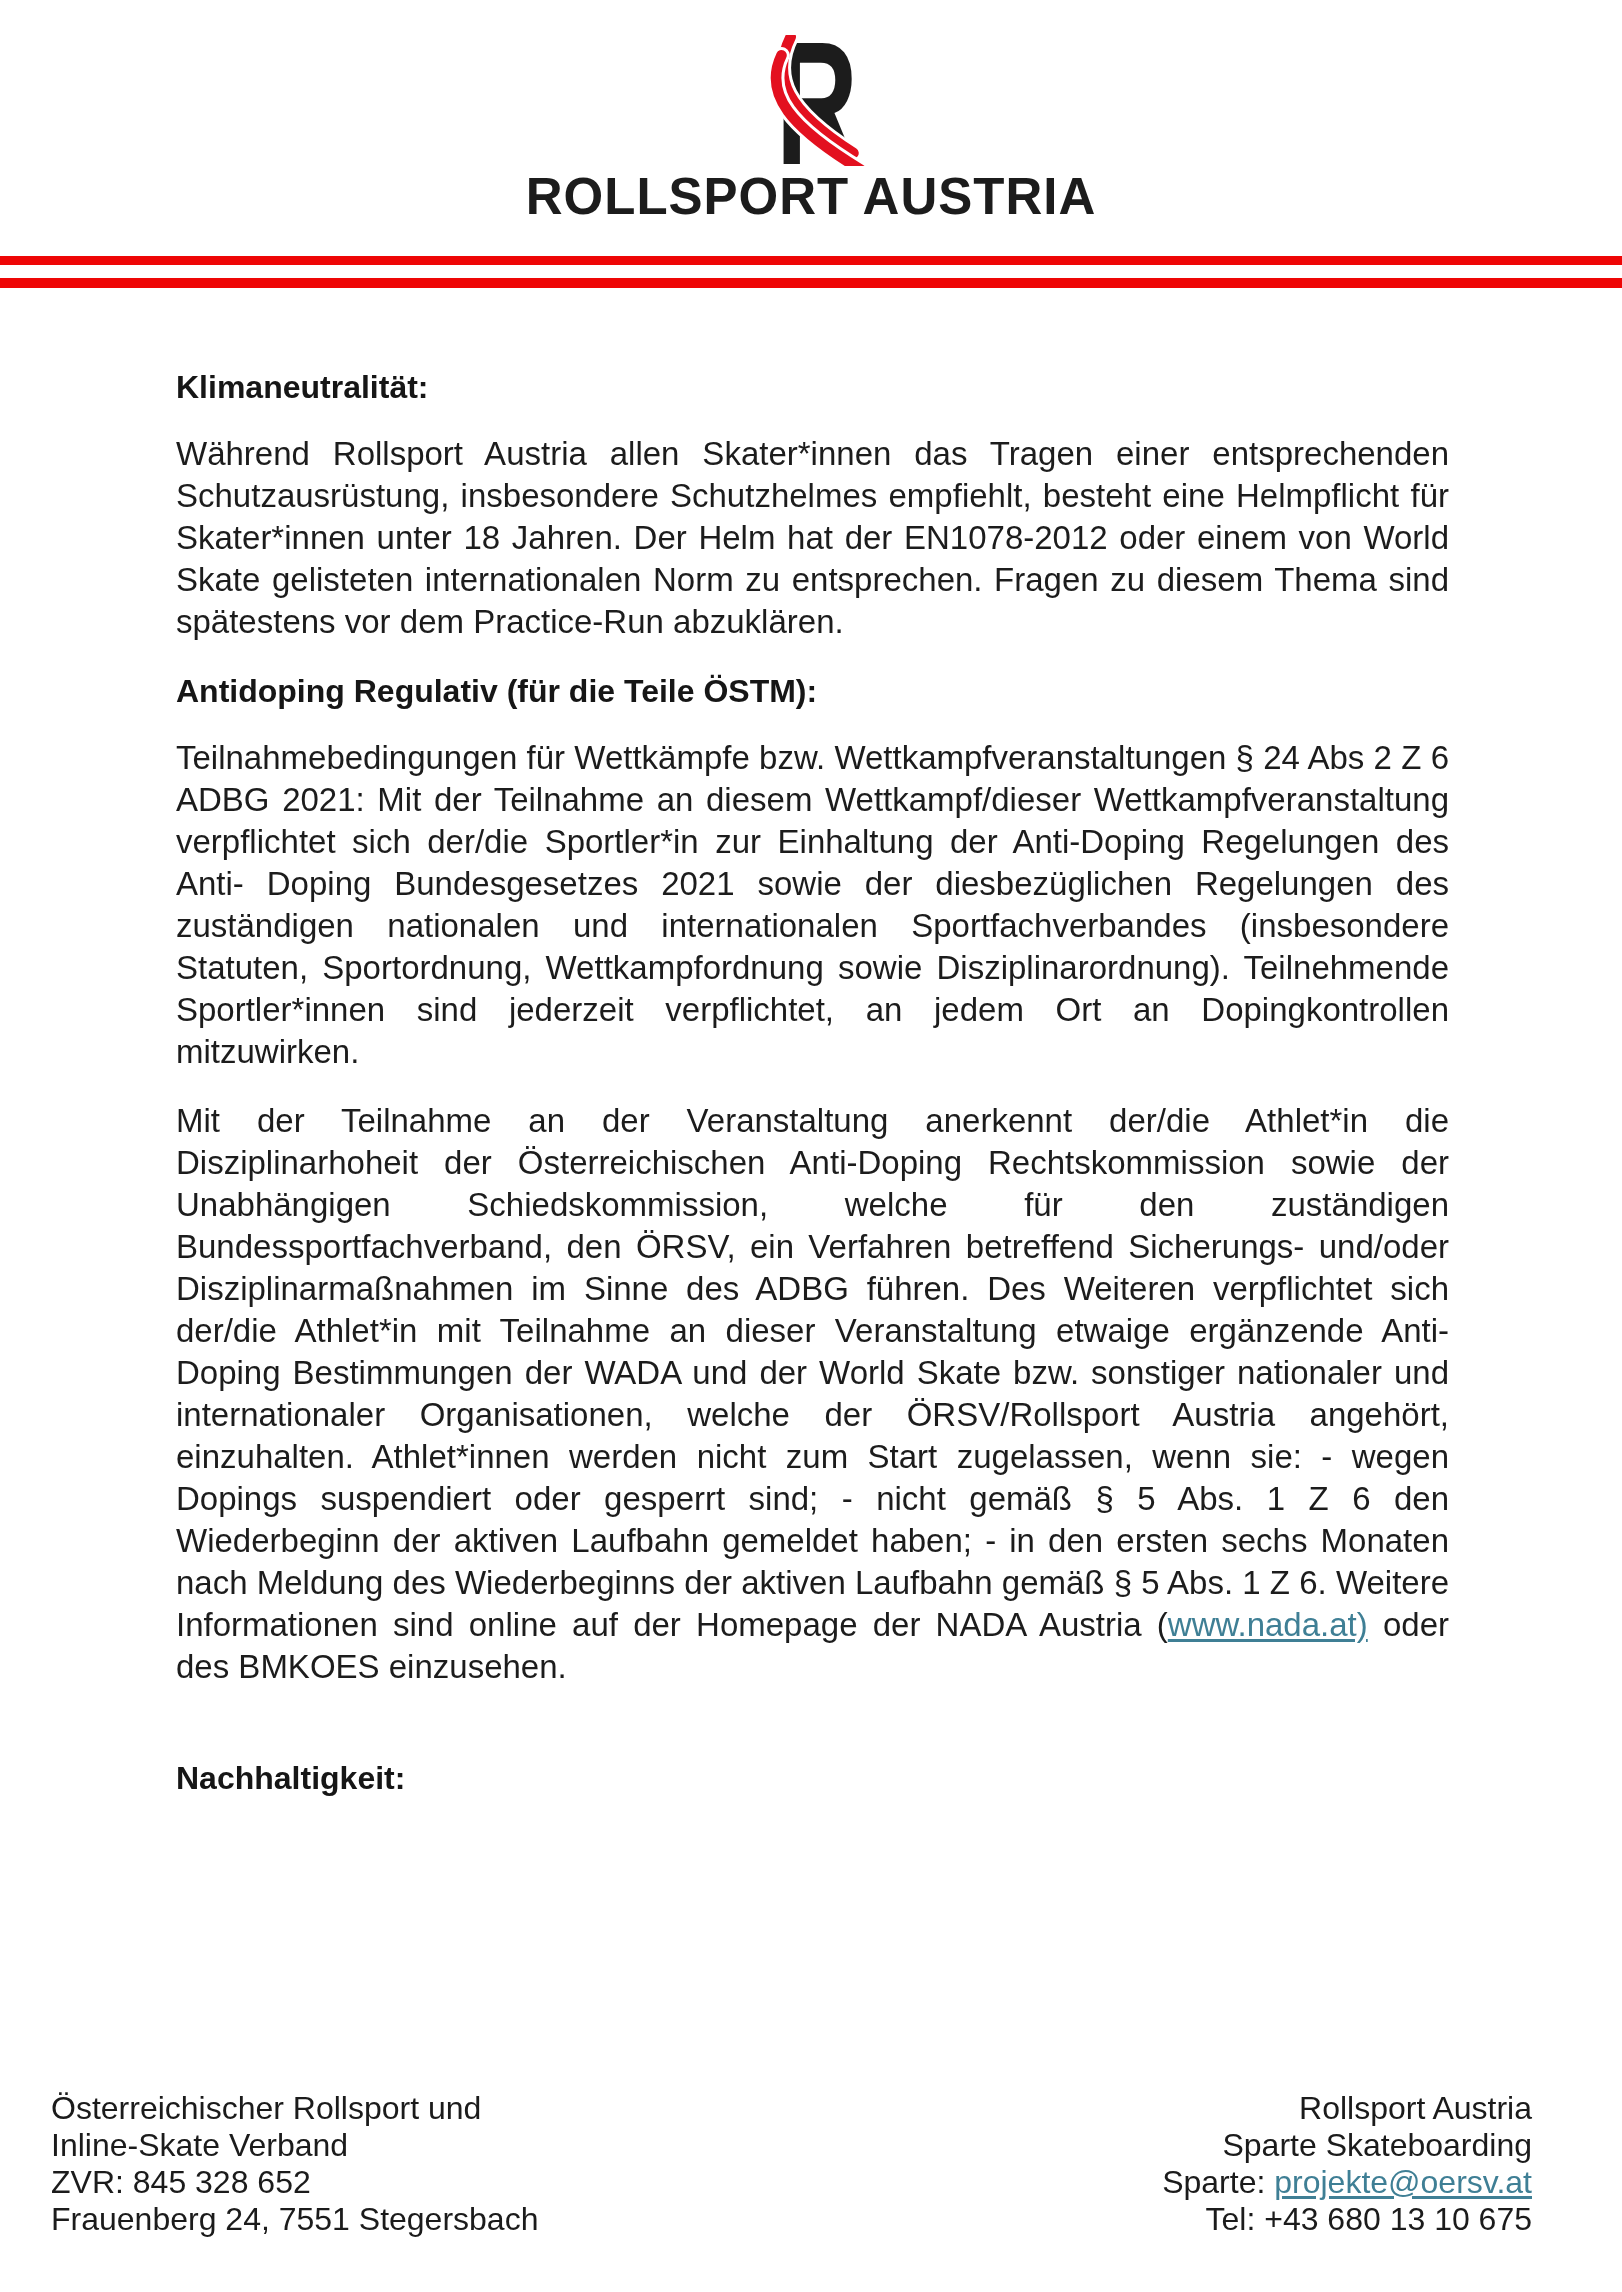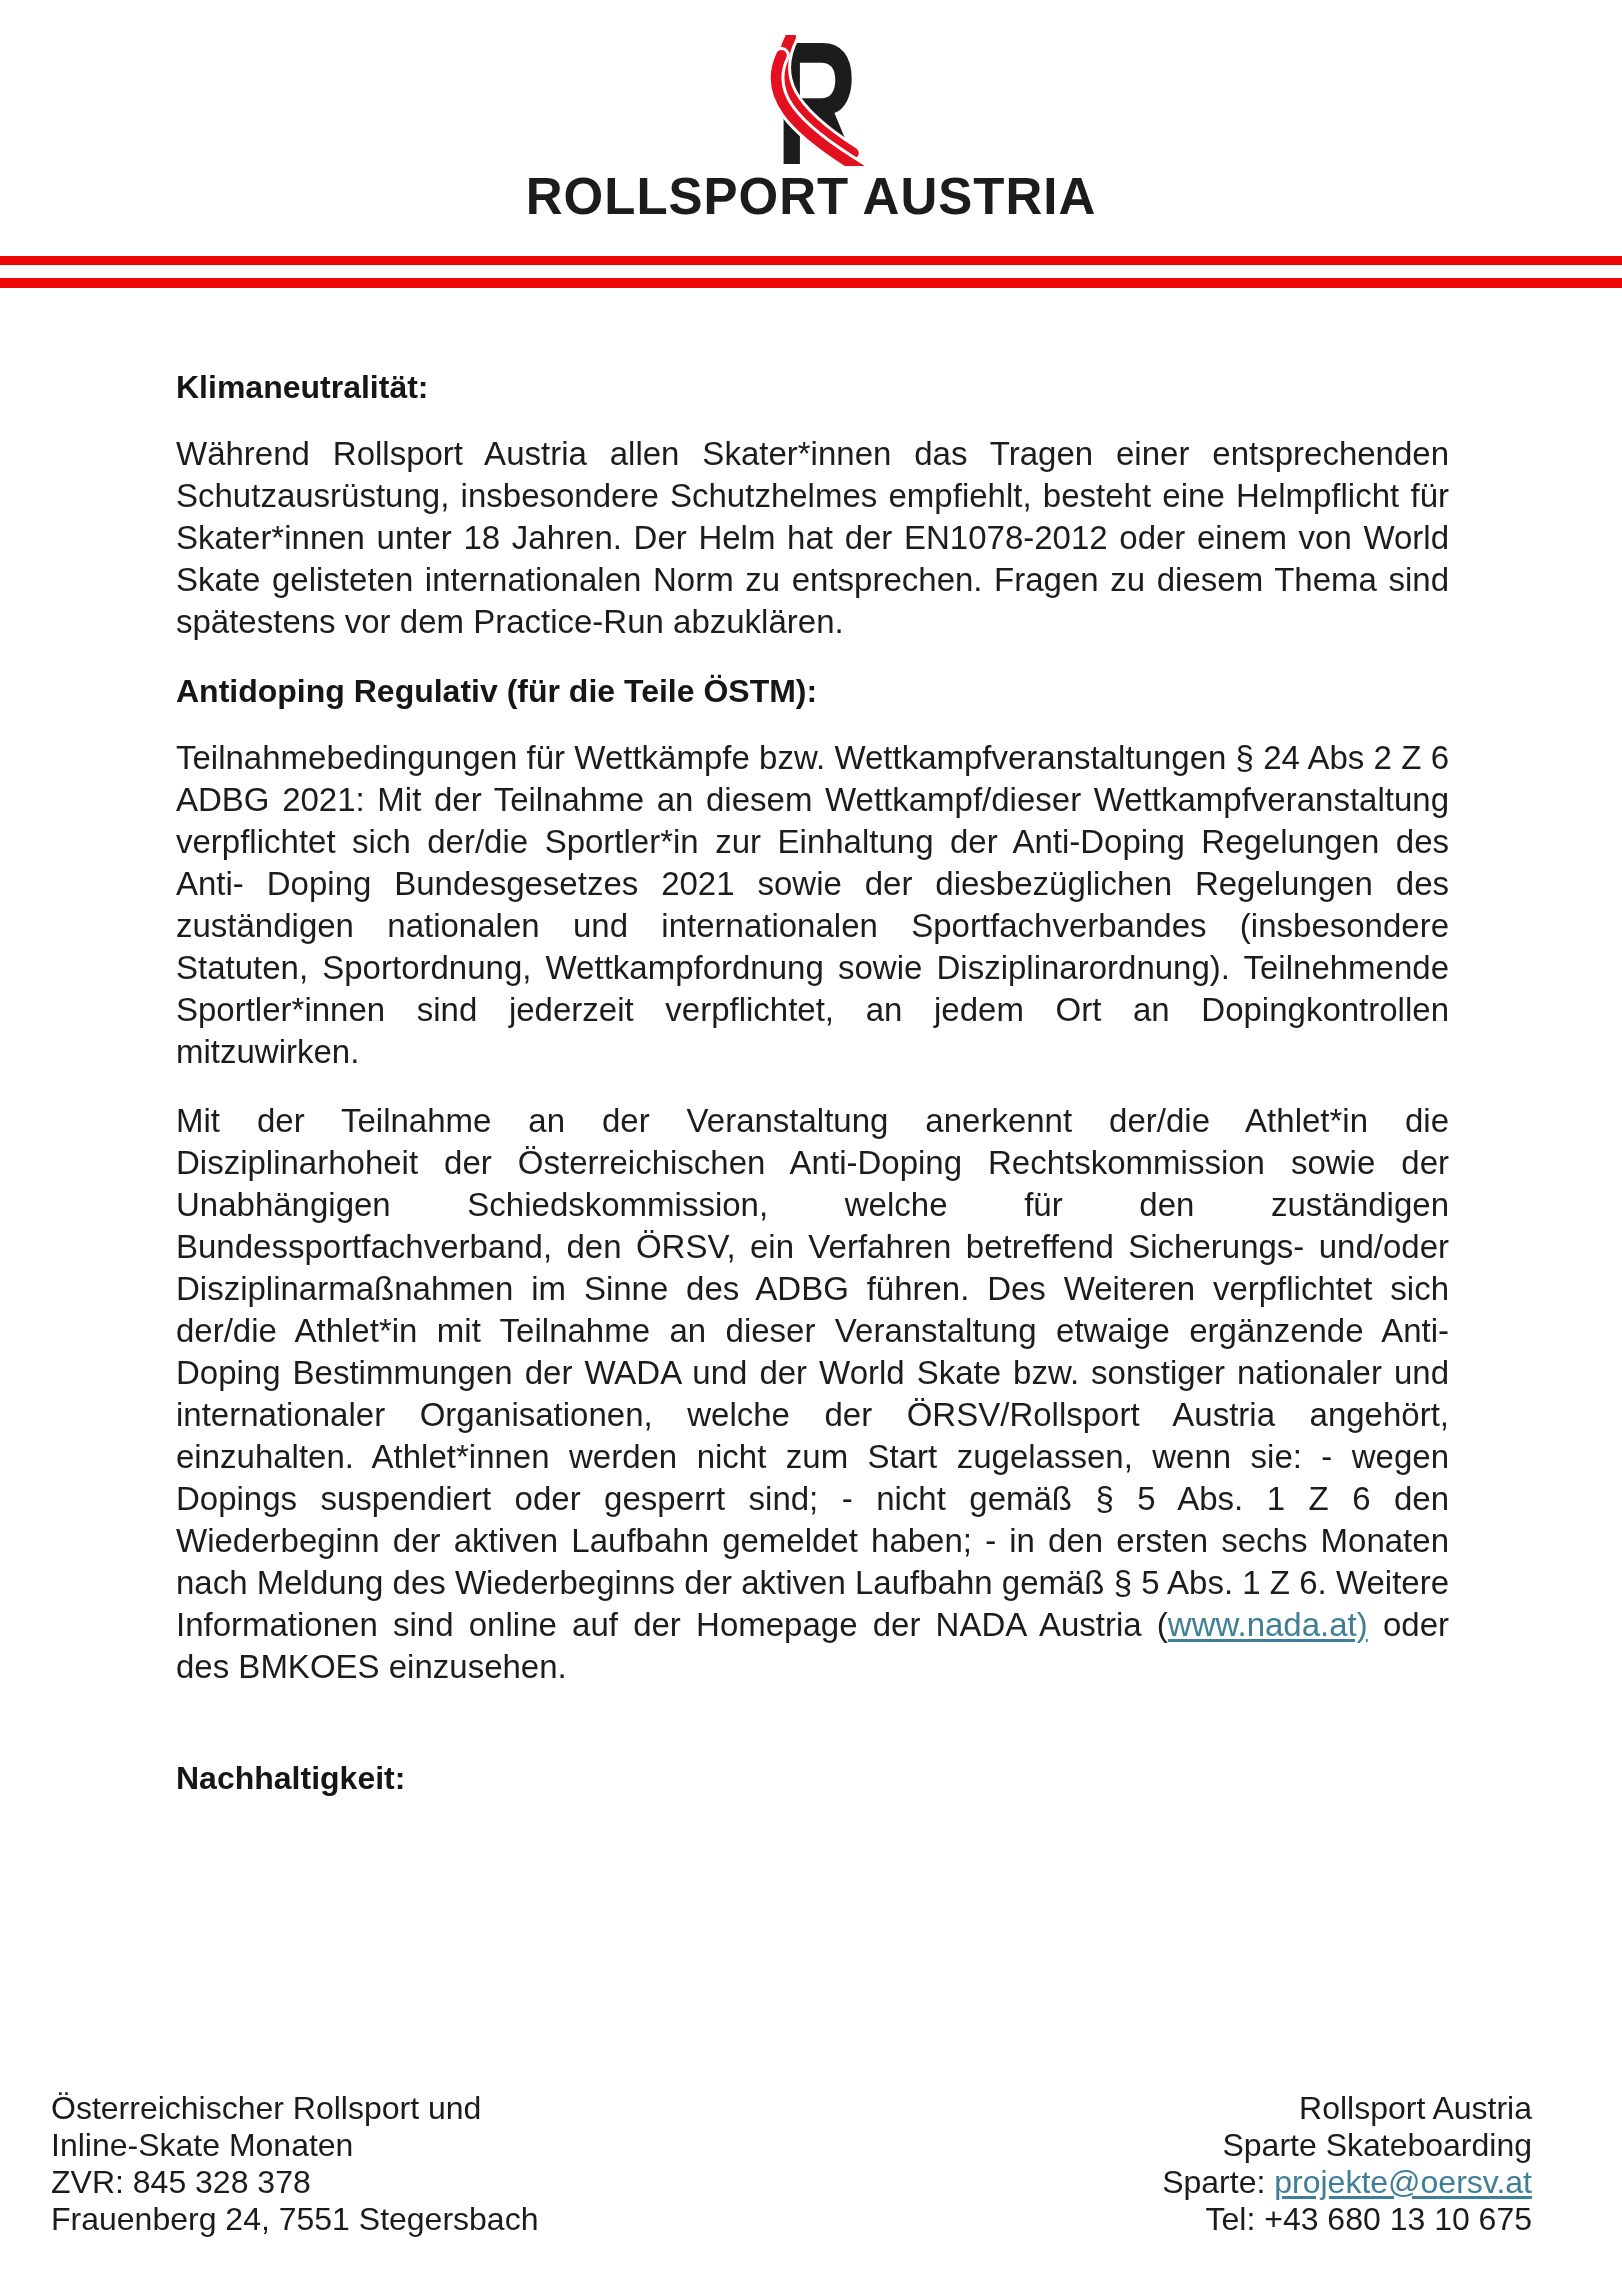--- a/index.html
+++ b/index.html
@@ -109,22 +109,22 @@
     <p>Teilnahmebedingungen für Wettkämpfe bzw. Wettkampfveranstaltungen § 24 Abs 2 Z 6 ADBG 2021: Mit der Teilnahme an diesem Wettkampf/dieser Wettkampfveranstaltung verpflichtet sich der/die Sportler*in zur Einhaltung der Anti-Doping Regelungen des Anti- Doping Bundesgesetzes 2021 sowie der diesbezüglichen Regelungen des zuständigen nationalen und internationalen Sportfachverbandes (insbesondere Statuten, Sportordnung, Wettkampfordnung sowie Disziplinarordnung). Teilnehmende Sportler*innen sind jederzeit verpflichtet, an jedem Ort an Dopingkontrollen mitzuwirken.</p>
     <p><span>Mit der Teilnahme an der Veranstaltung anerkennt der/die Athlet*in die Disziplinarhoheit der Österreichischen Anti-Doping Rechtskommission sowie der Unabhängigen Schiedskommission, welche für den zuständigen Bundessportfachverband, den ÖRSV, ein Verfahren betreffend Sicherungs- und/oder Disziplinarmaßnahmen im Sinne des ADBG führen. Des Weiteren verpflichtet sich der/die Athlet*in mit Teilnahme an dieser Veranstaltung etwaige ergänzende Anti-Doping Bestimmungen der WADA und der World Skate bzw. sonstiger nationaler und internationaler Organisationen, welche der ÖRSV/Rollsport Austria angehört, einzuhalten. Athlet*innen werden nicht zum Start zugelassen, wenn sie: - wegen Dopings suspendiert oder gesperrt sind; - nicht gemäß § 5 Abs. 1 Z 6 den Wiederbeginn der aktiven Laufbahn gemeldet haben; - in den ersten sechs Monaten nach Meldung des Wiederbeginns der aktiven Laufbahn gemäß § 5 Abs. 1 Z 6. Weitere Informationen sind online auf der Homepage der NADA Austria (</span><a class="doc-link" href="#">www.nada.at)</a><span> oder des BMKOES einzusehen.</span></p>
 
     <h2 class="after-long">Nachhaltigkeit:</h2>
 
   </div>
 
   <div class="footer">
     <div class="col-left">
       <div>Österreichischer Rollsport und</div>
-      <div>Inline-Skate Monaten</div>
-      <div>ZVR: 845 328 378</div>
+      <div>Inline-Skate Verband</div>
+      <div>ZVR: 845 328 652</div>
       <div>Frauenberg 24, 7551 Stegersbach</div>
     </div>
     <div class="col-right">
       <div>Rollsport Austria</div>
       <div>Sparte Skateboarding</div>
       <div><span>Sparte: </span><a class="doc-link" href="#">projekte@oersv.at</a></div>
       <div>Tel: +43 680 13 10 675</div>
     </div>
   </div>
 

